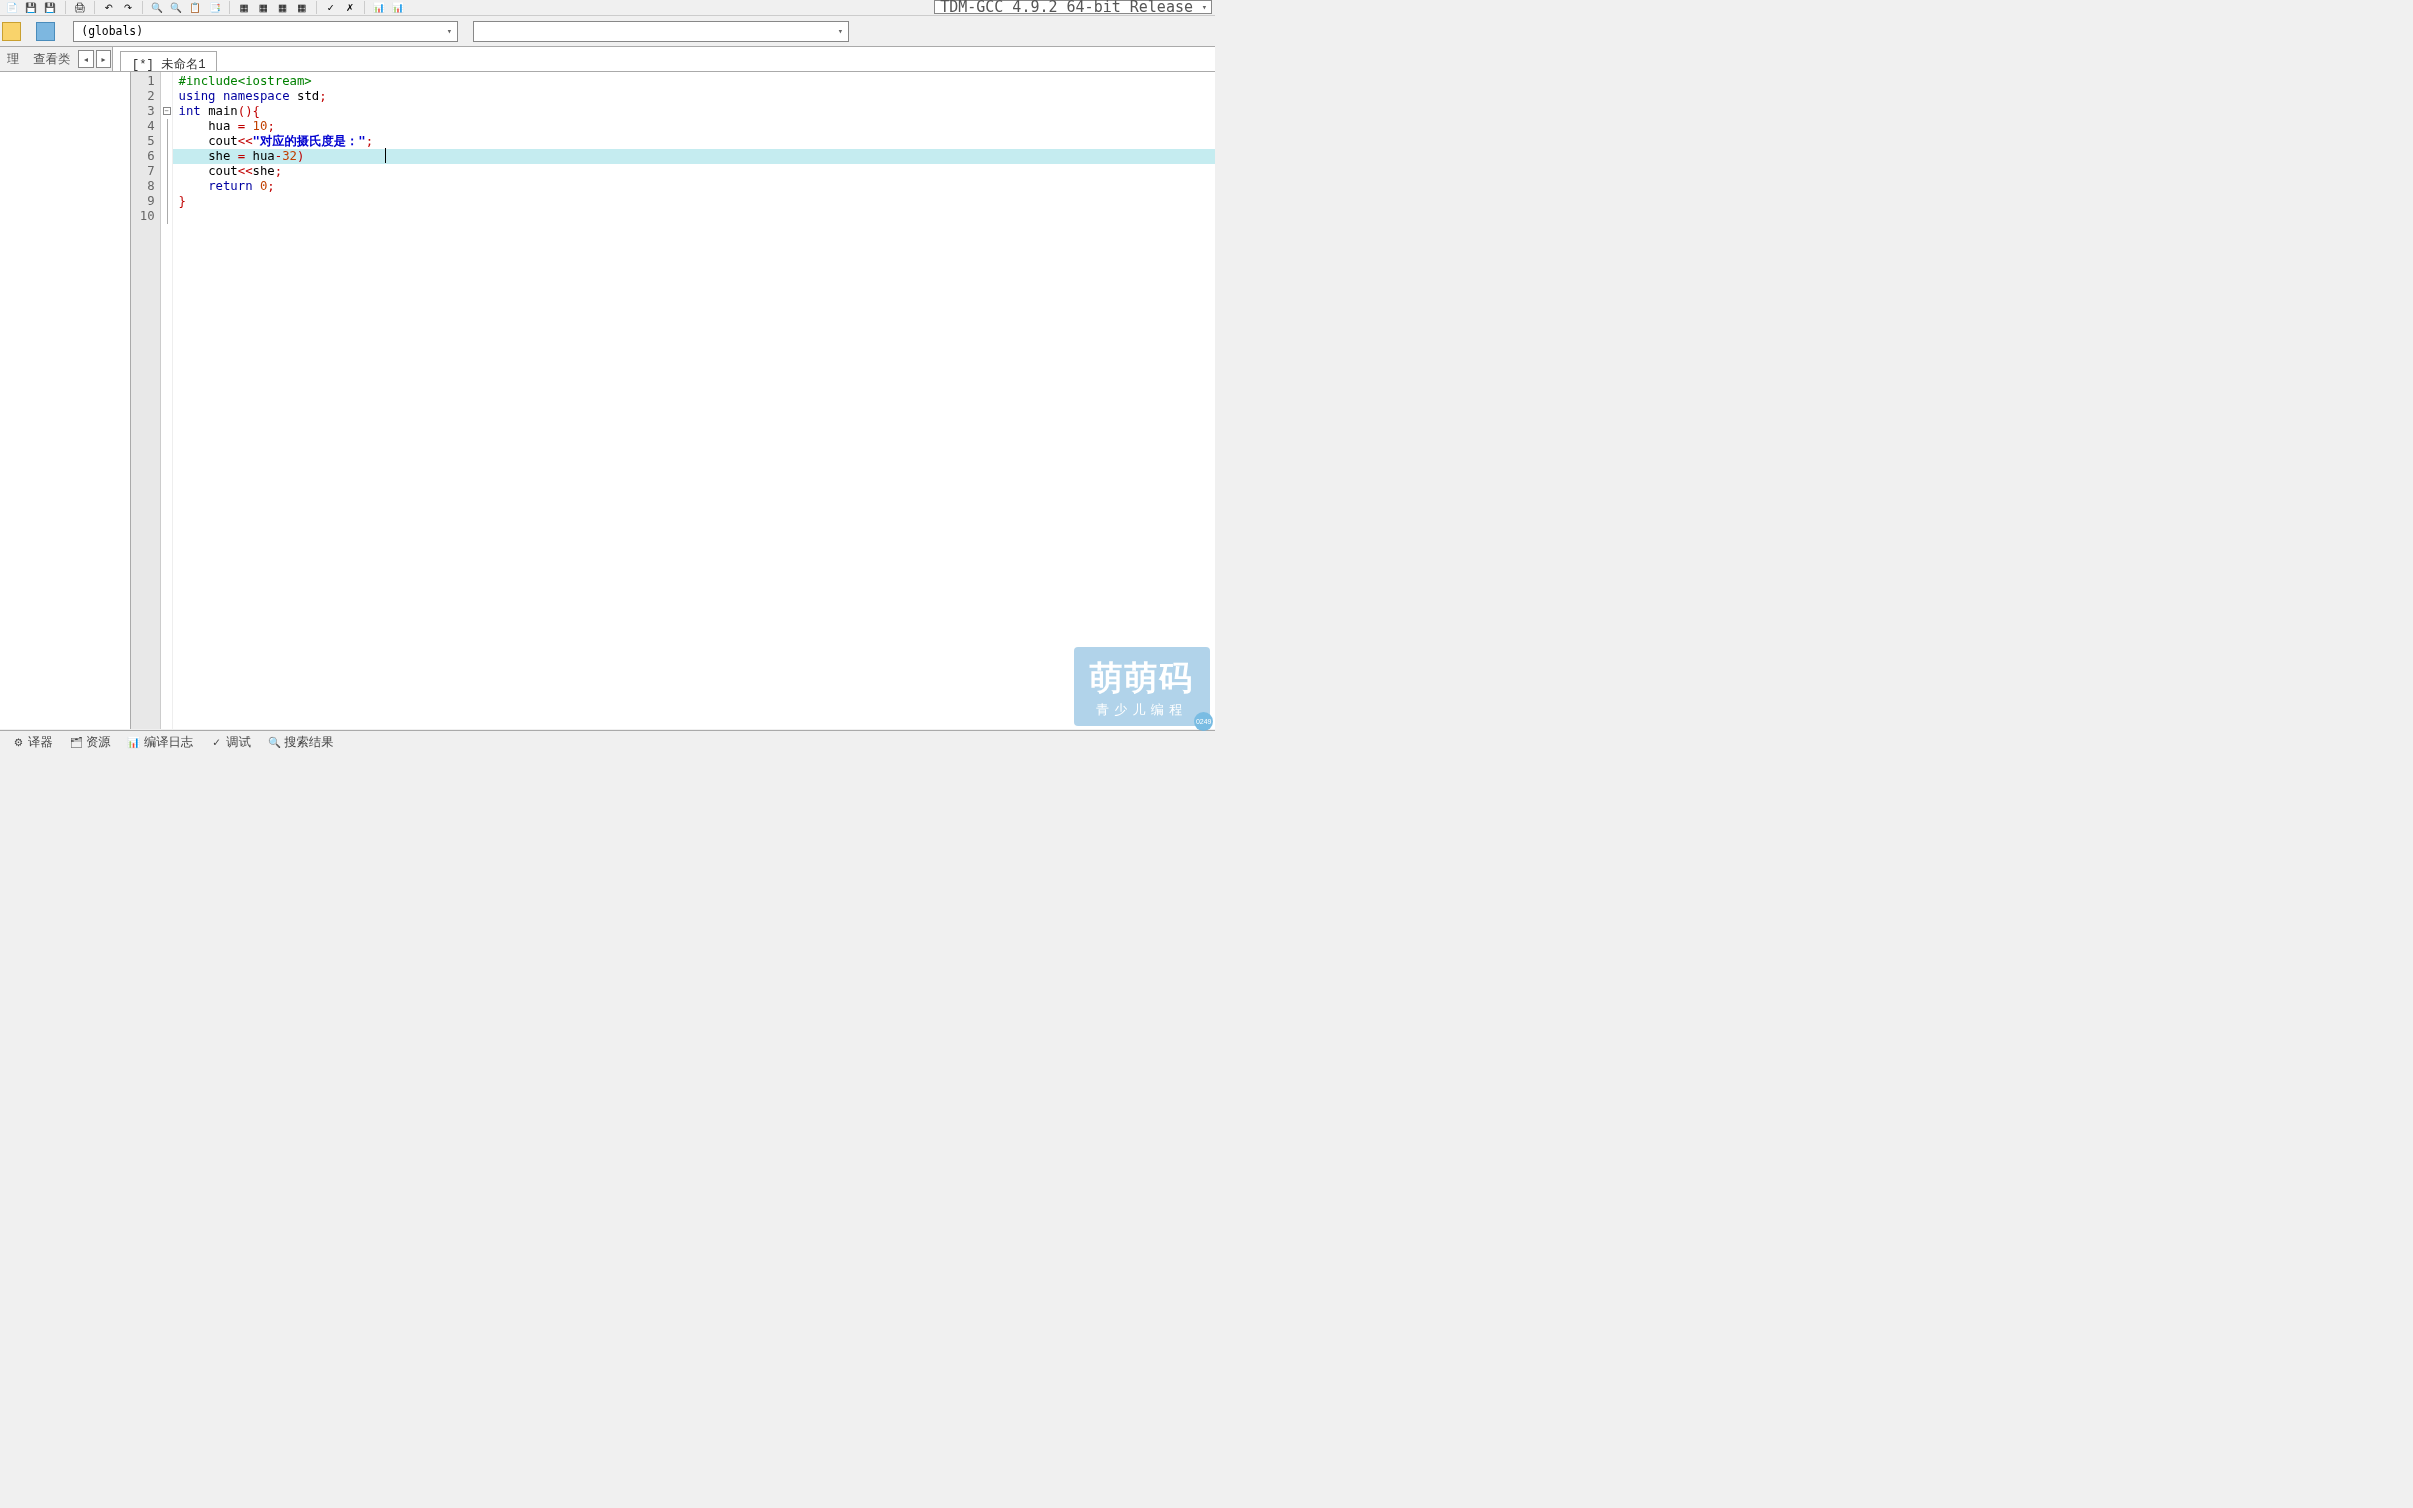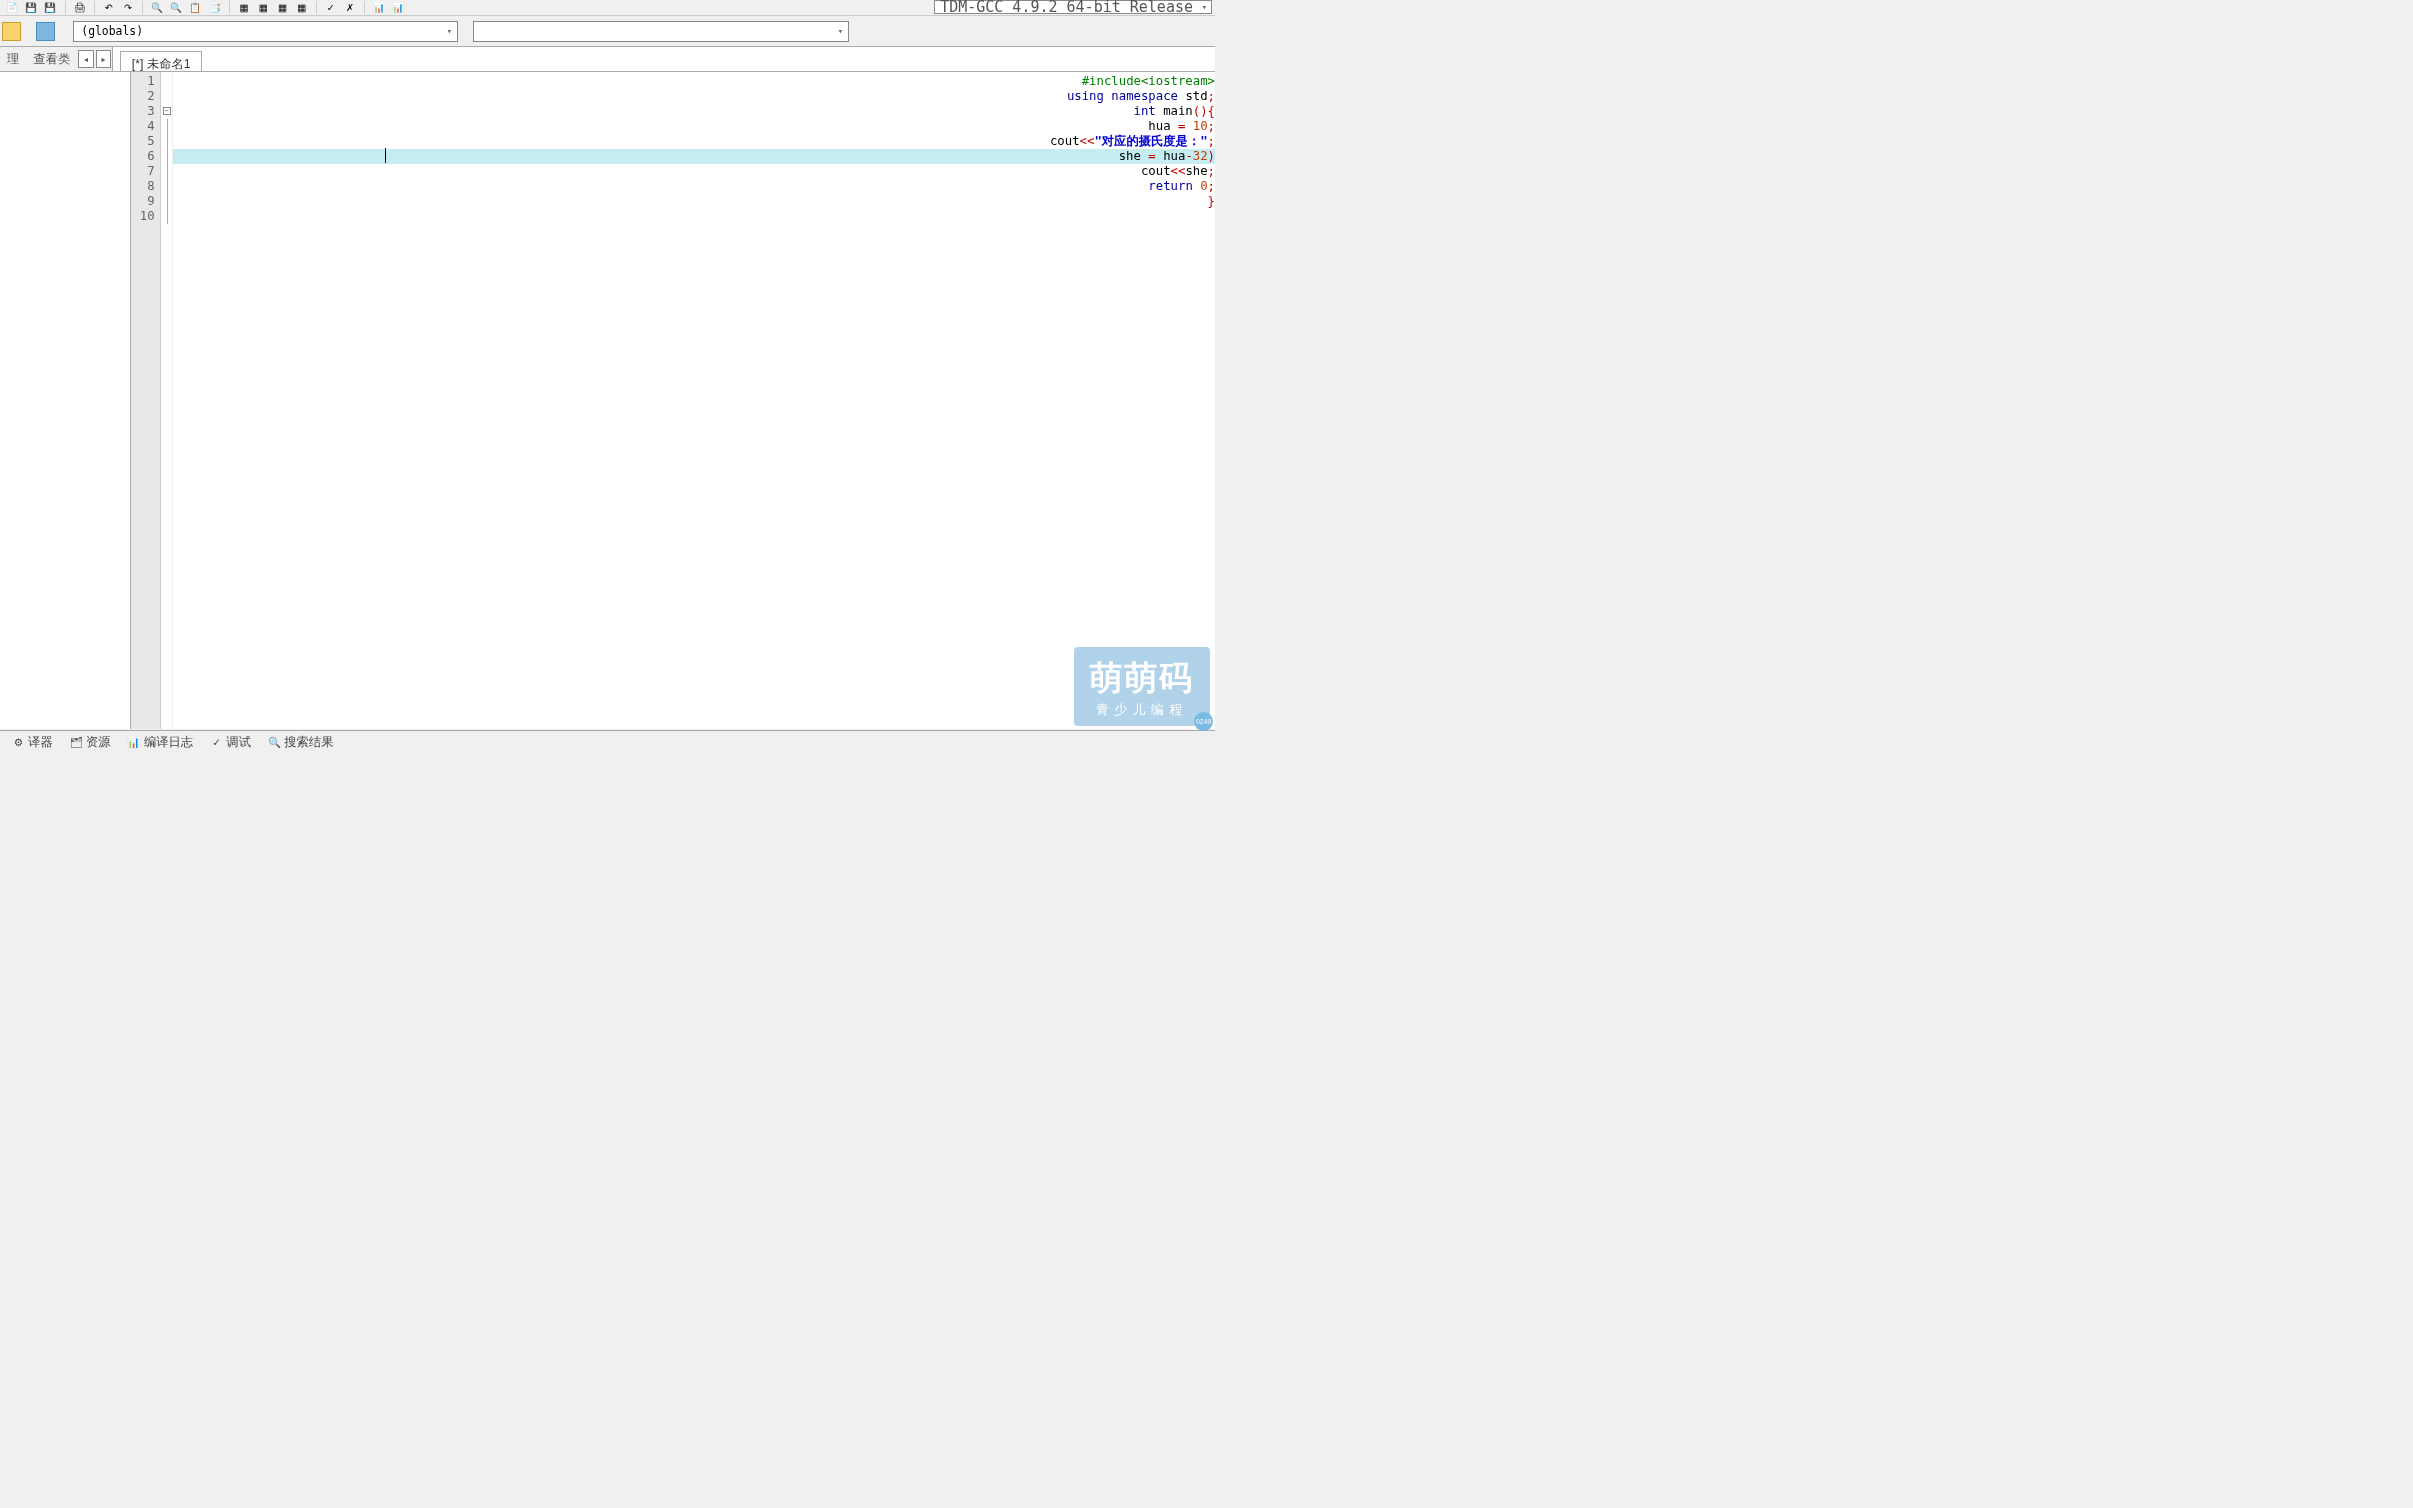--- a/index.html
+++ b/index.html
@@ -134,20 +134,21 @@
 .editor-tab {
   padding: 3.5px 10.5px;
   background: #fff;
   border: 0.9px solid #aaa;
   border-bottom: none;
   margin-left: 7px;
   margin-top: 4px;
   font-size: 12.3px;
   color: #333;
   cursor: pointer;
+  font-family: Liberation Mono, monospace;
 }
 
 
 .main-area {
   display: flex;
   height: calc(100% - 15.8px - 31.5px - 24.5px - 24.5px);
 }
 .side-panel {
   width: 131px;
   background: #fff;
@@ -200,21 +201,20 @@
   position: absolute;
   left: 50%;
   width: 0.9px;
   background: #aaa;
   height: 100%;
 }
 .code-body {
   flex: 1;
   padding: 1.8px 0 1.8px 5.3px;
   position: relative;
-  text-align: right;
 }
 .code-line {
   height: 15px;
   white-space: pre;
 }
 .code-line.highlight {
   background: #c5ecf0;
   margin-left: -5.3px;
   padding-left: 5.3px;
 }

